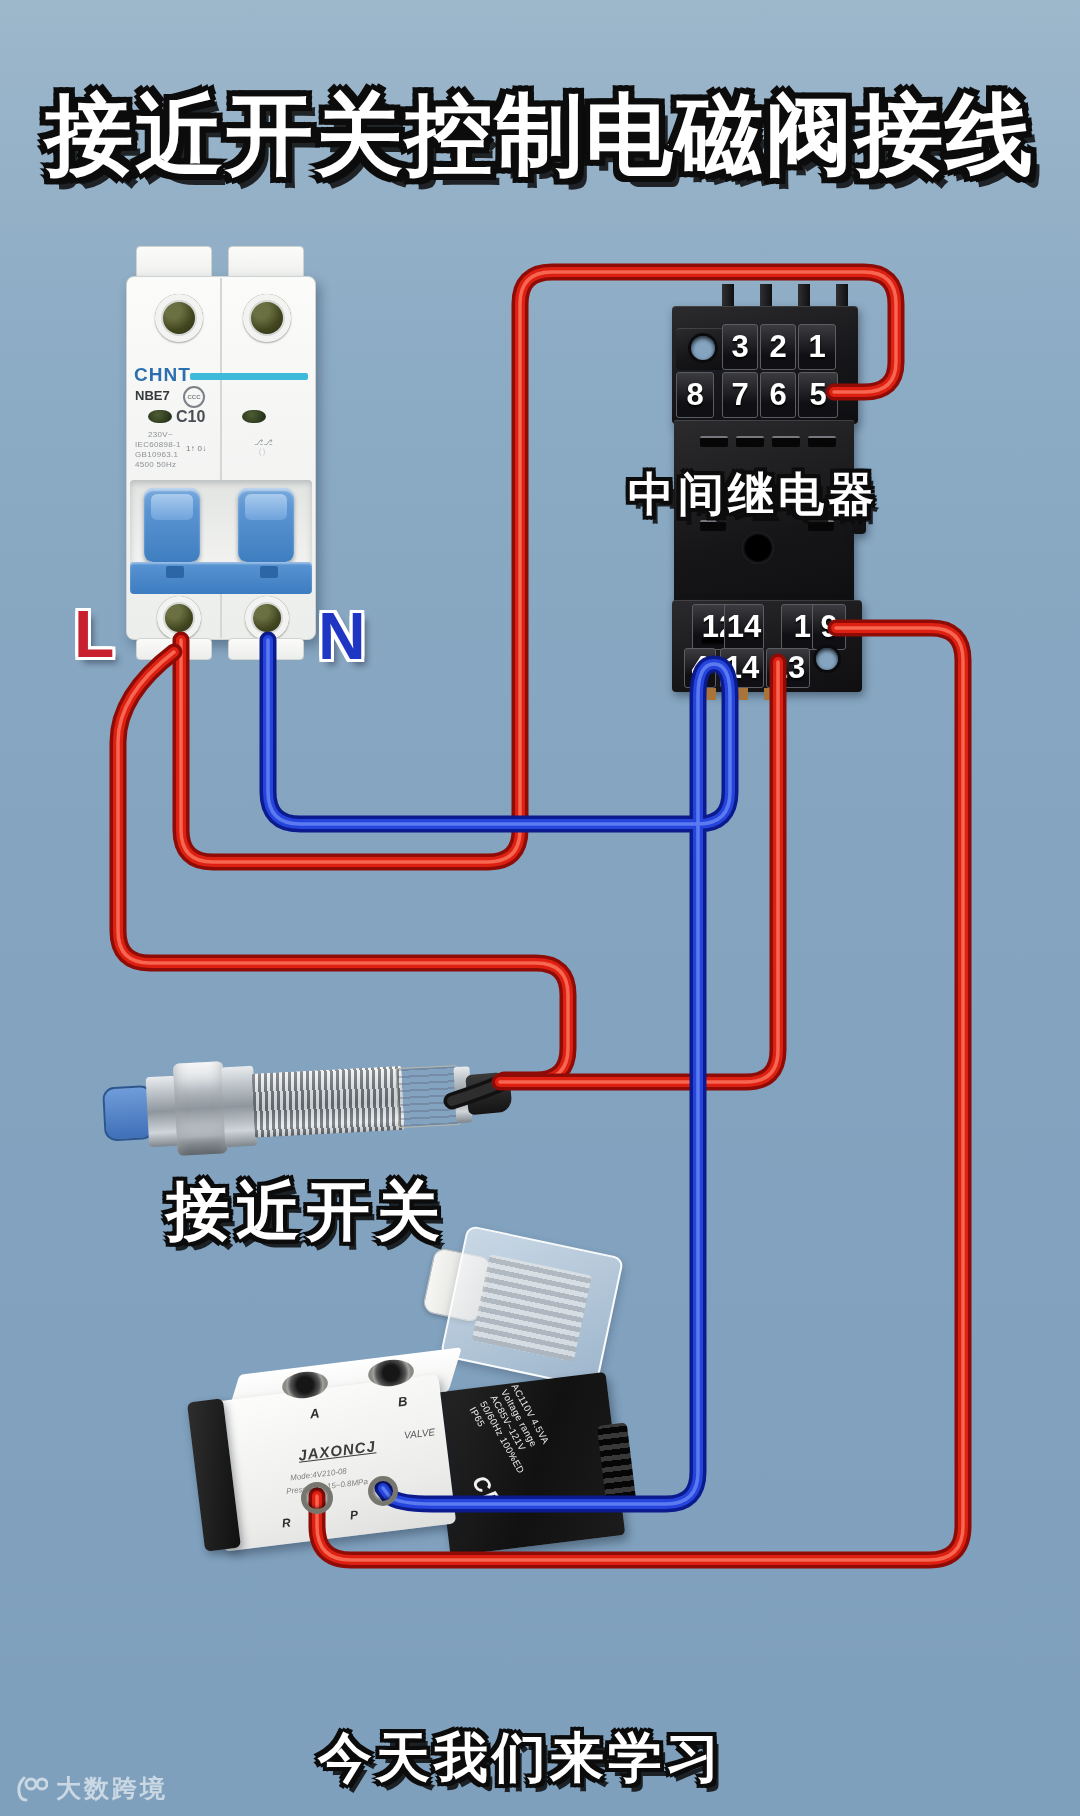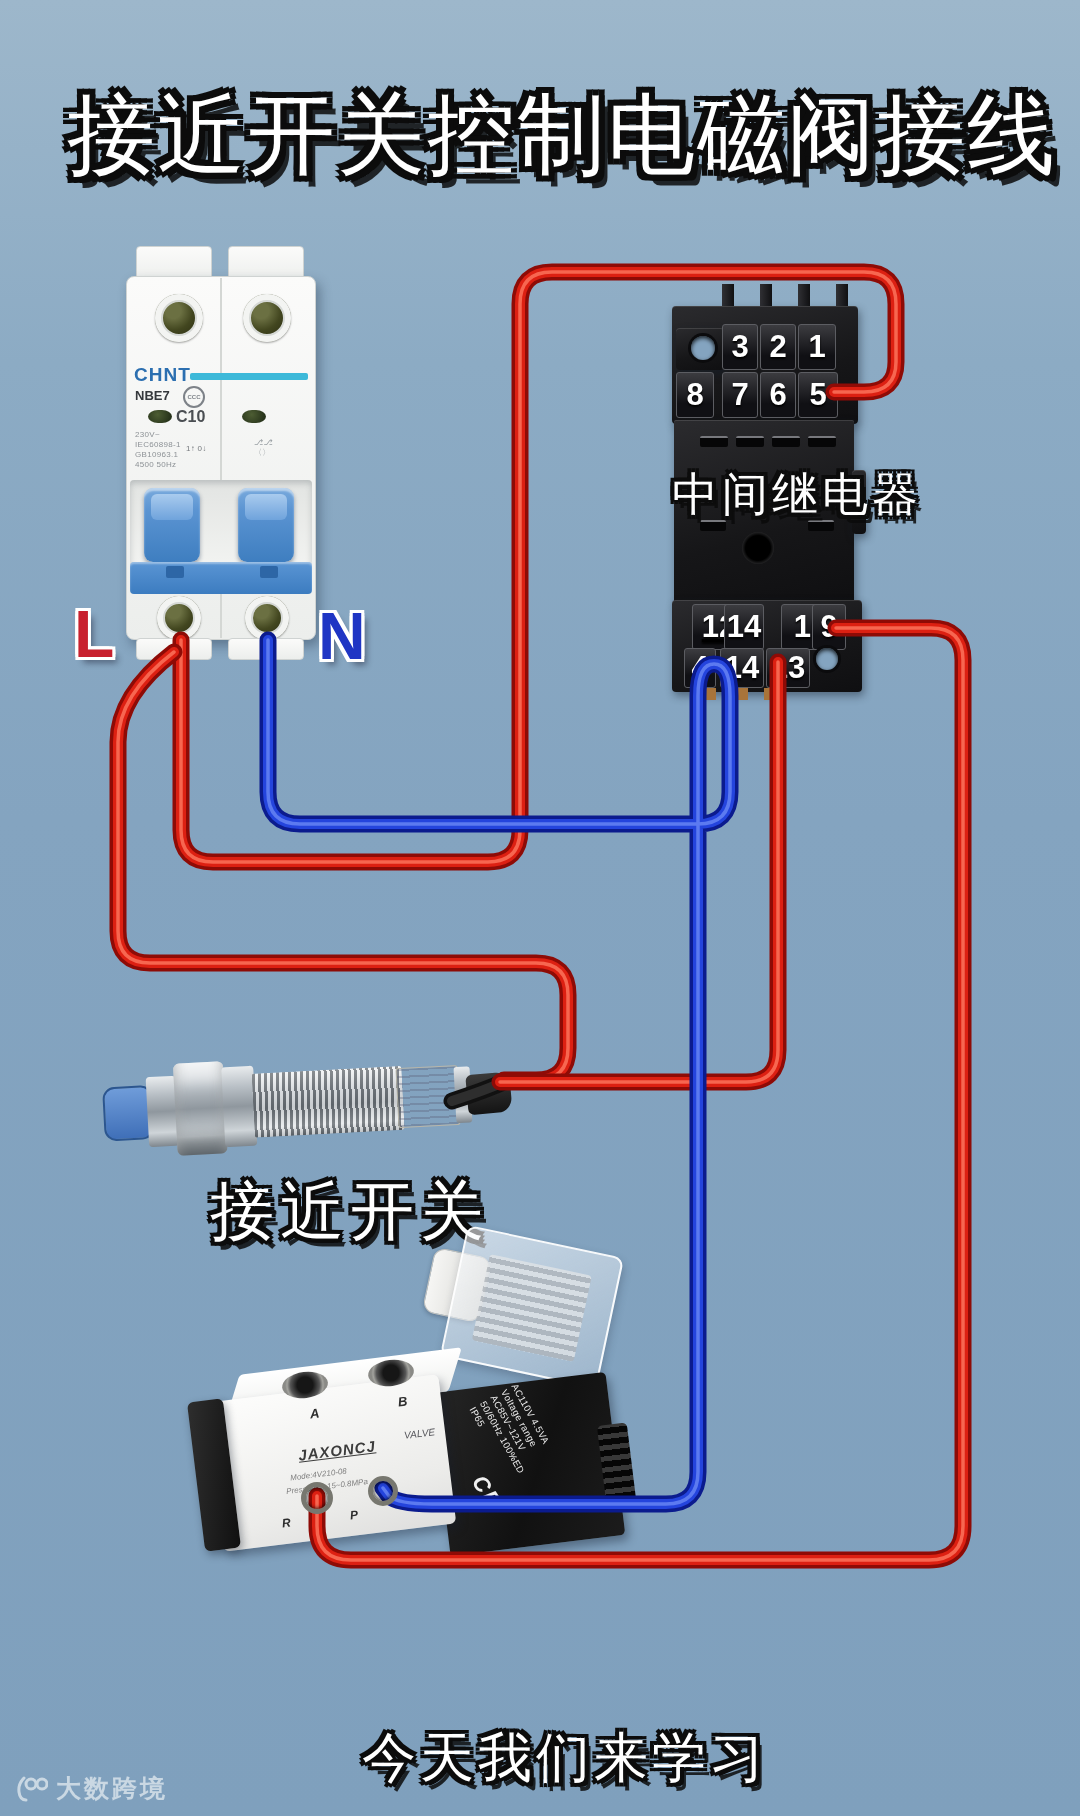--- a/index.html
+++ b/index.html
@@ -5,26 +5,25 @@
   :root{ --bg:#84a4c0; }
   *{ box-sizing:border-box; margin:0; padding:0; }
   body{ font-family:"Liberation Sans","DejaVu Sans",sans-serif; background:#5a7890; }
   #stage{
     position:relative; width:1080px; height:1816px; margin:0 auto; overflow:hidden;
     background:linear-gradient(180deg,#9db7cb 0%, #8cabc4 20%, var(--bg) 45%, #7fa0bd 100%);
   }
   .abs{ position:absolute; }
   
   .otext{
-    color:#fff; font-weight:400; white-space:nowrap;
+    color:#fff; font-weight:700; white-space:nowrap;
     text-shadow:
       -4px -4px 0 #0c0c0c, 4px -4px 0 #0c0c0c, -4px 4px 0 #0c0c0c, 4px 4px 0 #0c0c0c,
       -4px 0 0 #0c0c0c, 4px 0 0 #0c0c0c, 0 -4px 0 #0c0c0c, 0 4px 0 #0c0c0c,
       6px 8px 0 rgba(10,10,10,.85);
-    margin-left: 44px;
   }
   #title{ left:0; right:0; top:76px; text-align:center; font-size:88px; letter-spacing:2px;
     text-shadow:
       -6px -6px 0 #0c0c0c, 6px -6px 0 #0c0c0c, -6px 6px 0 #0c0c0c, 6px 6px 0 #0c0c0c,
       -6px 0 0 #0c0c0c, 6px 0 0 #0c0c0c, 0 -6px 0 #0c0c0c, 0 6px 0 #0c0c0c,
       9px 11px 0 rgba(10,10,10,.85);
   }
   .phase{ font-weight:900; font-size:66px;
     text-shadow:-3px -3px 0 #fff,3px -3px 0 #fff,-3px 3px 0 #fff,3px 3px 0 #fff,-3px 0 0 #fff,3px 0 0 #fff,0 -3px 0 #fff,0 3px 0 #fff, 5px 6px 6px rgba(20,20,40,.45);
   }
@@ -89,21 +88,21 @@
     <div class="abs" style="left:8px; top:118px; font-size:19px; font-weight:900; letter-spacing:1px; color:#2c6fb0;text-align:right;">CHNT</div>
     <div class="abs" style="left:64px; top:127px; width:118px; height:7px; background:#3db9d9; border-radius:2px;"></div>
     <div class="abs" style="left:9px; top:142px; font-size:13px; font-weight:700; color:#35383c;">NBE7</div>
     <div class="abs" style="left:57px; top:140px; width:22px; height:22px; border:2px solid #7d8288; border-radius:50%; display:flex; align-items:center; justify-content:center;">
       <span style="font-size:6px; color:#7d8288; font-weight:700;">CCC</span>
     </div>
     <div class="abs green-led" style="left:22px; top:164px; width:24px; height:13px;"></div>
     <div class="abs green-led" style="left:116px; top:164px; width:24px; height:13px;"></div>
     <div class="abs" style="left:50px; top:162px; font-size:16px; font-weight:700; color:#4a4e52;">C10</div>
 
-    <div class="abs tinytext" style="left:9px; top:184px;">230V~</div>
+    <div class="abs tinytext" style="left:22px; top:184px;">230V~</div>
     <div class="abs tinytext" style="left:9px; top:194px;">IEC60898-1</div>
     <div class="abs tinytext" style="left:9px; top:204px;">GB10963.1</div>
     <div class="abs tinytext" style="left:9px; top:214px;">4500 50Hz</div>
     <div class="abs tinytext" style="left:60px; top:198px; color:#75797d;">1↑ 0↓</div>
     <div class="abs tinytext" style="left:128px; top:192px; color:#9aa0a4;">⎇⎇<br>〈〉</div>
 
     <div class="abs" style="left:4px; top:234px; width:182px; height:86px; background:linear-gradient(180deg,#e2e4e2,#f2f3f1); border-radius:4px; box-shadow:inset 0 3px 6px rgba(60,70,80,.25);"></div>
     <div class="abs toggle" style="left:18px; top:242px; width:56px; height:74px;">
         <div class="face"></div>
       </div>

